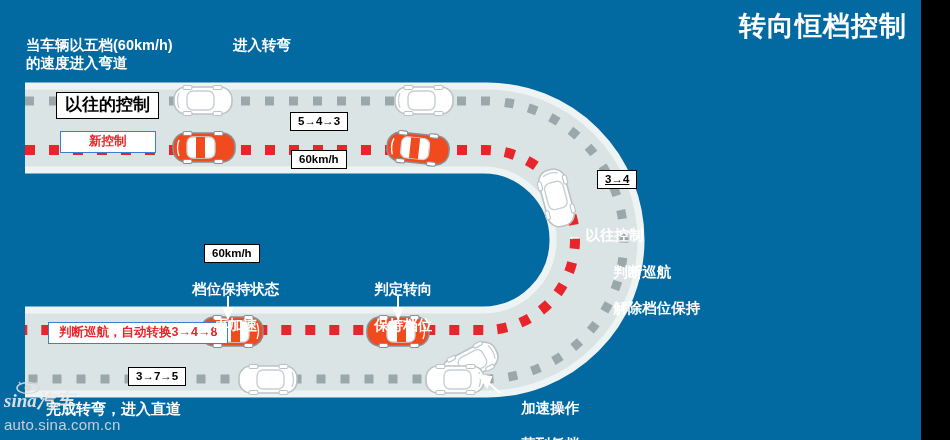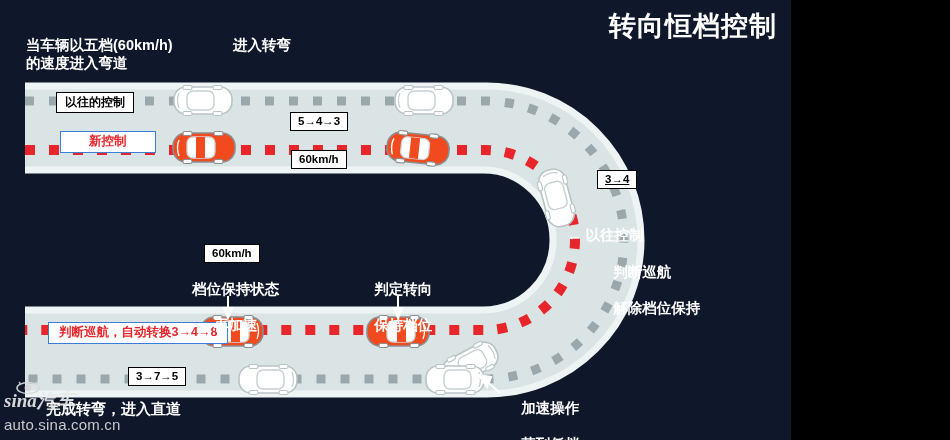--- a/index.html
+++ b/index.html
@@ -5,23 +5,23 @@
   html, body {
     margin: 0;
     padding: 0;
     background: #000;
   }
   body {
     font-family: "Liberation Sans", "DejaVu Sans", sans-serif;
   }
   #stage {
     position: relative;
-    width: 791px;
+    width: 921px;
     height: 440px;
-    background: #0f172a;
+    background: #0369a1;
     overflow: hidden;
   }
   svg.layer {
     position: absolute;
     left: 0;
     top: 0;
     width: 950px;
     height: 440px;
   }
   .txt {
@@ -85,21 +85,21 @@
     background: #ffffff;
     border: 1.6px solid #000000;
     color: #000000;
     font-size: 11.5px;
     font-weight: bold;
     padding: 2px 7px 2.5px 7px;
     white-space: nowrap;
     line-height: 1.1;
   }
   
-  #lbl-old-ctrl { left: 56px; top: 92px; font-size: 12px; padding: 3px 8px; }
+  #lbl-old-ctrl { left: 56px; top: 92px; font-size: 17px; padding: 3px 8px; }
   #lbl-new-ctrl {
     left: 60px; top: 131px;
     background: #ffffff;
     border: 1.6px solid #3a7fd5;
     color: #e8252a;
     font-size: 12.5px;
     padding: 3px 28px;
   }
   #lbl-gear-down { left: 290px; top: 112px; }
   #lbl-speed-top { left: 291px; top: 150px; }

